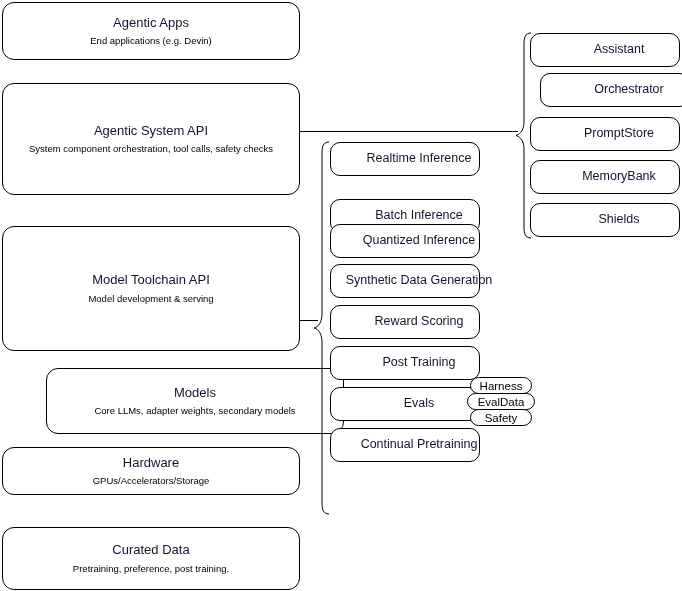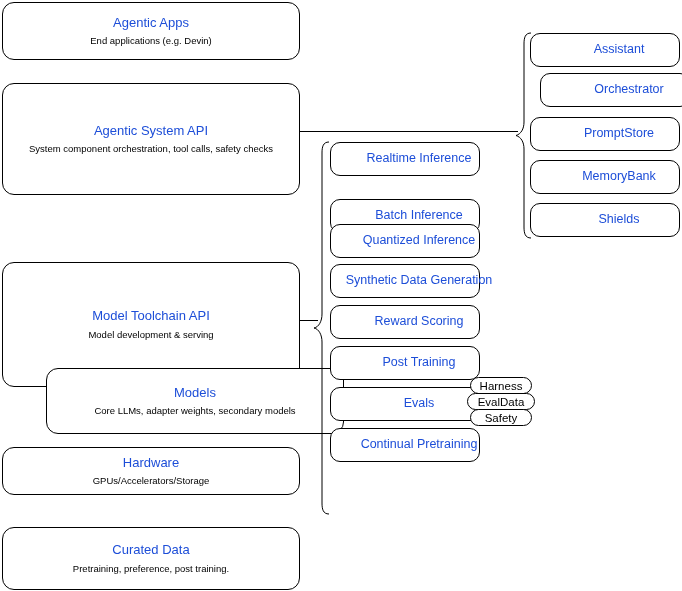--- a/index.html
+++ b/index.html
@@ -29,21 +29,21 @@
     background: #ffffff;
     display: flex;
     flex-direction: column;
     align-items: center;
     justify-content: center;
     text-align: center;
     line-height: 1.25;
   }
   .node .title {
     font-size: 13px;
-    color: #1d4ed8;
+    color: #0f172a;
     white-space: nowrap;
   }
   .node .sub {
     font-size: 9.5px;
     color: #000000;
     margin-top: 4px;
     white-space: nowrap;
   }
   
   .layer {
@@ -108,21 +108,21 @@
   <div class="node layer" style="top:2px; height:58px;">
     <div class="title">Agentic Apps</div>
     <div class="sub">End applications (e.g. Devin)</div>
   </div>
 
   <div class="node layer" style="top:83px; height:112px;">
     <div class="title">Agentic System API</div>
     <div class="sub">System component orchestration, tool calls, safety checks</div>
   </div>
 
-  <div class="node layer" style="top:226px; height:125px;margin-top:36px;">
+  <div class="node layer" style="top:226px; height:125px;">
     <div class="title">Model Toolchain API</div>
     <div class="sub">Model development &amp; serving</div>
   </div>
 
   <div class="node layer" style="top:368px; height:66px;margin-left:44px;">
     <div class="title">Models</div>
     <div class="sub">Core LLMs, adapter weights, secondary models</div>
   </div>
 
   <div class="node layer" style="top:447px; height:48px;">

